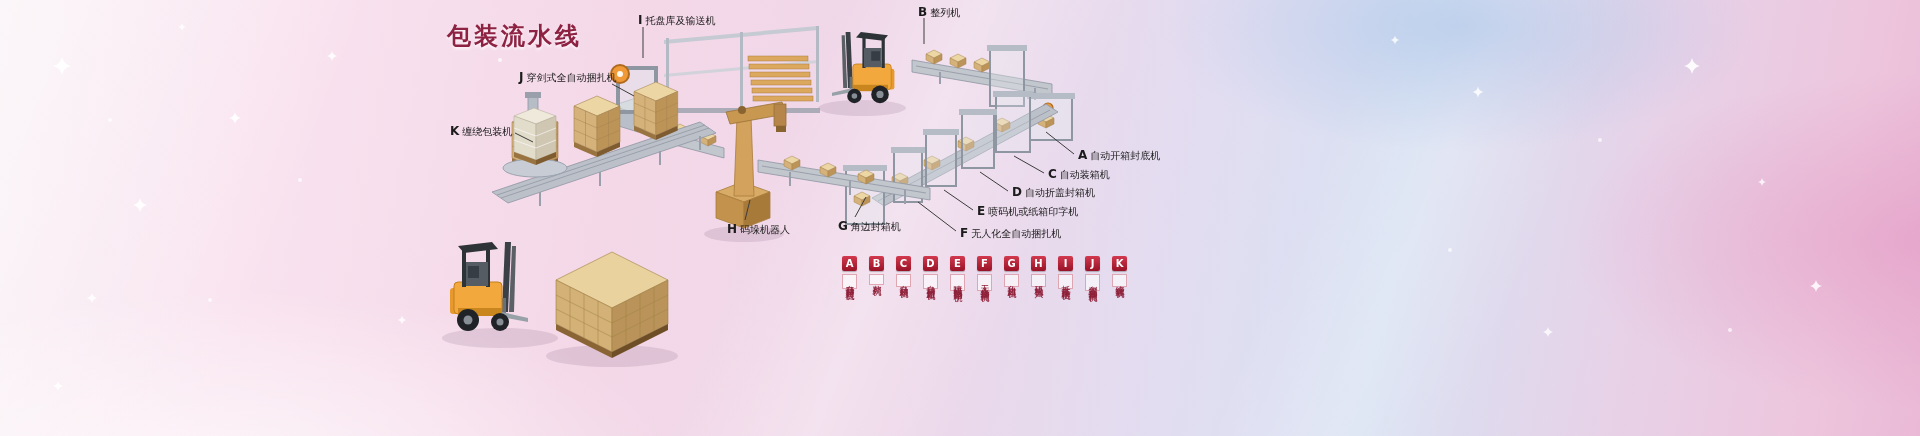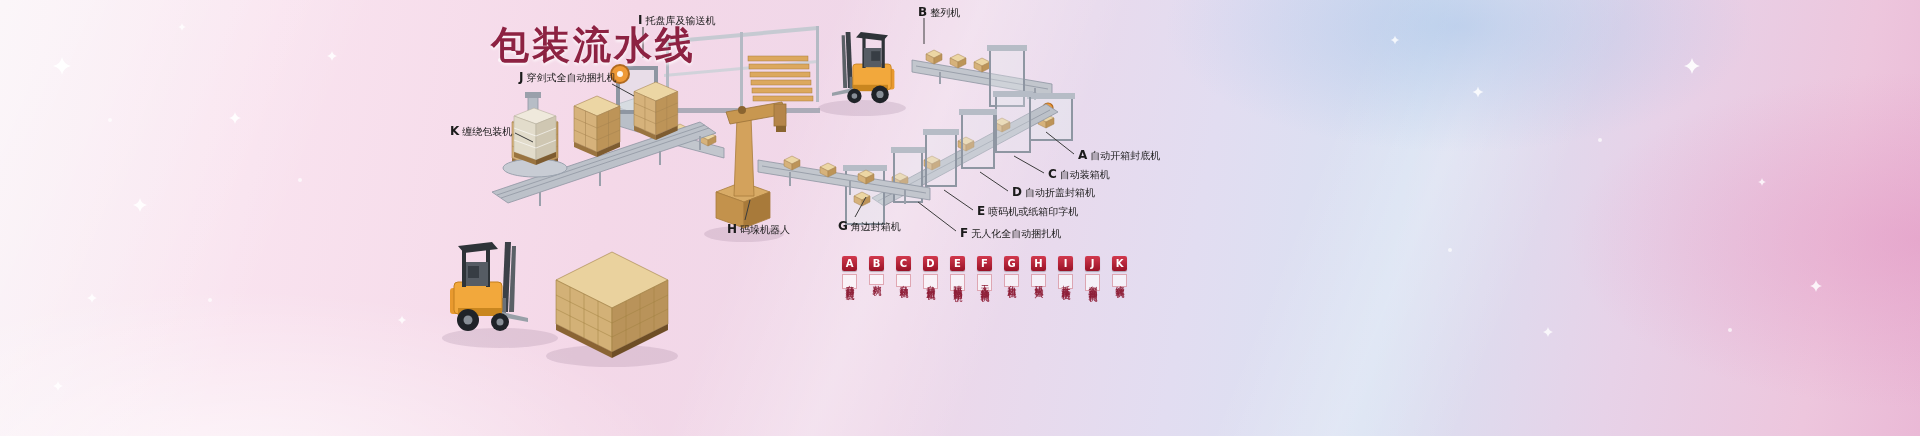--- a/index.html
+++ b/index.html
@@ -16,25 +16,24 @@
         rgba(255,255,255,0) 40%, rgba(255,255,255,.28) 47%, rgba(255,255,255,0) 54%,
         rgba(255,255,255,0) 66%, rgba(255,255,255,.22) 72%, rgba(255,255,255,0) 78%),
       linear-gradient(100deg, #f8eef4 0%, #f9e3ef 14%, #f4d8e8 32%, #eed7e9 48%,
         #e2ddf1 62%, #d8e1f2 72%, #e7d2e8 84%, #edc6dd 94%, #eab9d6 100%);
   }
 
   .scene { position:absolute; left:0; top:0; width:1920px; height:436px; pointer-events:none; }
 
   .title {
     position:absolute; left:447px; top:20px;
-    font-size:38px; font-weight:bold; letter-spacing:3px;
+    font-size:24px; font-weight:bold; letter-spacing:3px;
     color:var(--title,#8d2242);
     text-shadow:0 2px 3px rgba(255,255,255,.8);
     white-space:nowrap;
-    margin-left:44px;
   }
 
   .callout {
     position:absolute; white-space:nowrap;
     color:var(--callout-text,#1b1b1b);
     display:flex; align-items:baseline; gap:3px;
   }
   .co-letter { font-weight:bold; font-size:12px; }
   .co-label  { font-size:10px; }
 

